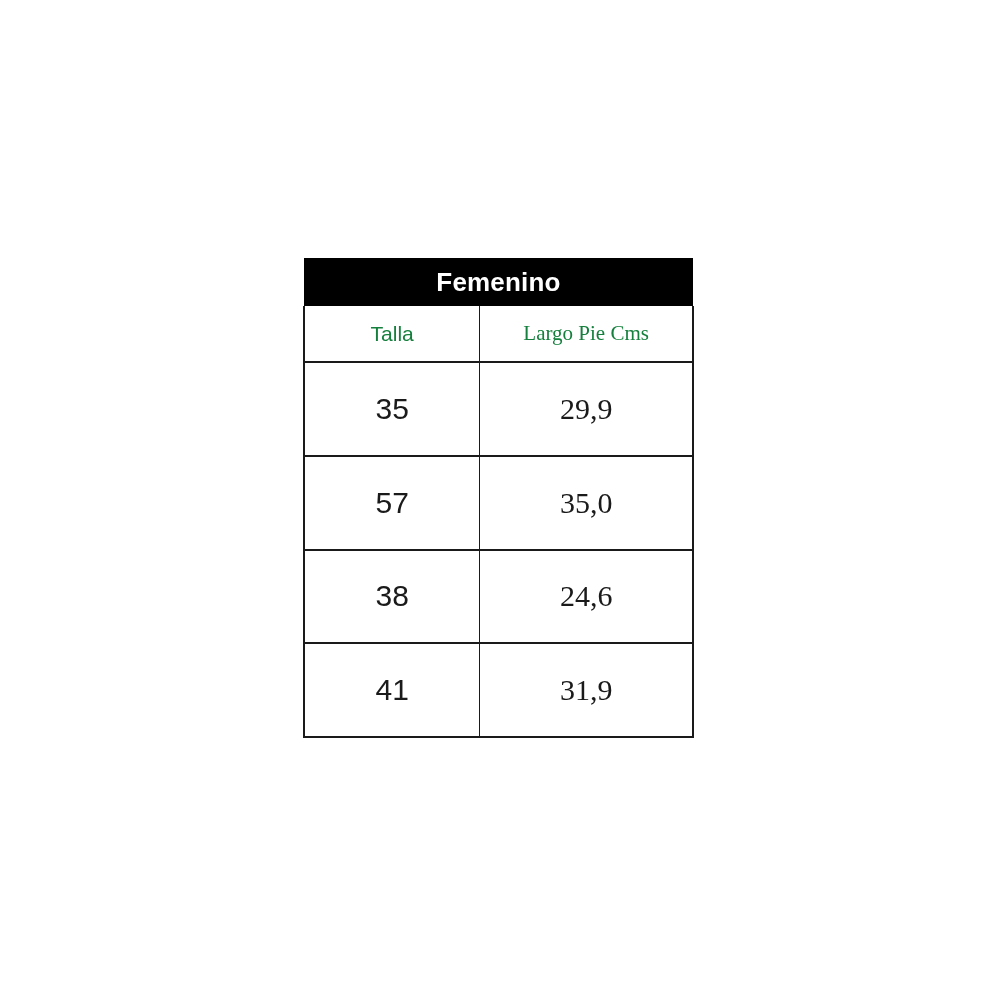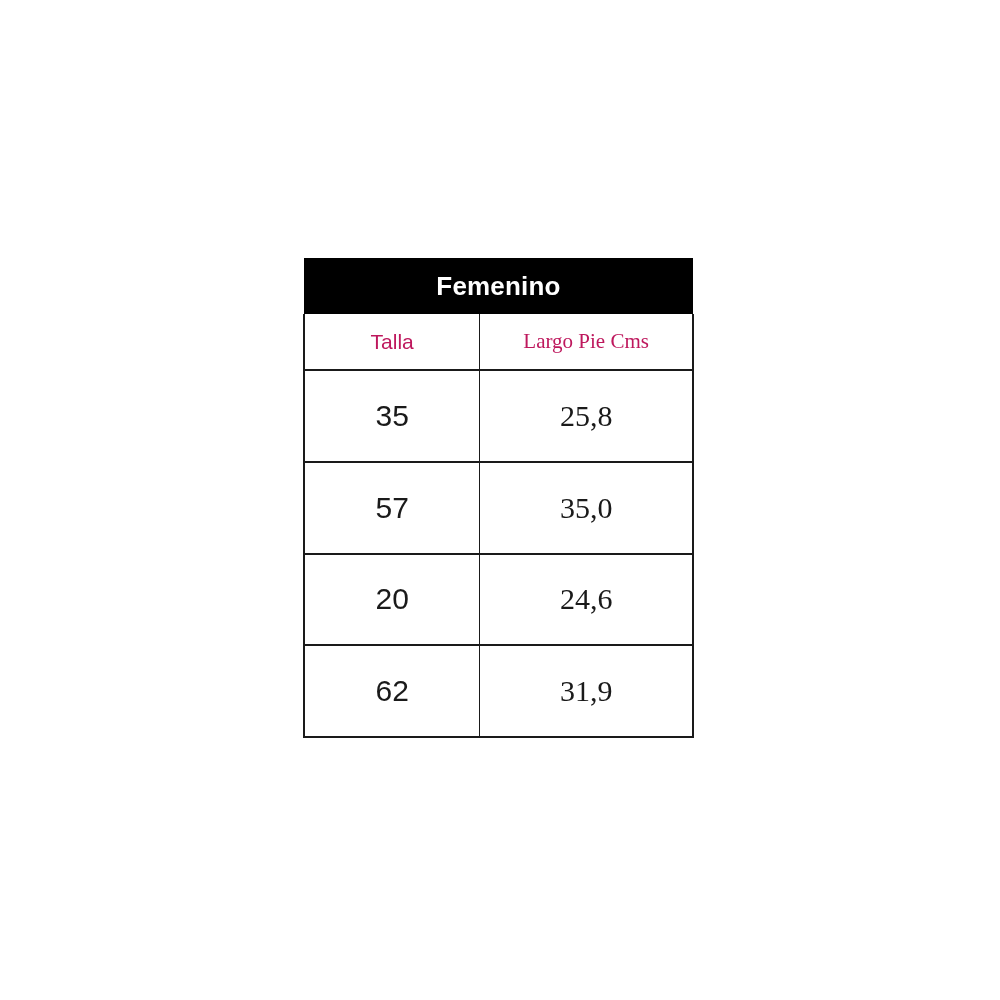--- a/index.html
+++ b/index.html
@@ -37,29 +37,29 @@
 
   
   tr.title-row th {
     background: #000000;
     color: #ffffff;
     font-weight: bold;
     font-size: 26px;
     letter-spacing: 0.2px;
     text-align: center;
     vertical-align: middle;
-    height: 56px;
+    height: 48px;
     padding: 0;
     border: none;
   }
 
   
   tr.colhead-row th {
     background: #ffffff;
-    color: #be185d;
+    color: #15803d;
     font-weight: normal;
     font-size: 21px;
     text-align: center;
     vertical-align: middle;
     height: 55px;
     padding: 0;
     border-left: 2px solid #1a1a1a;
     border-right: 2px solid #1a1a1a;
     border-bottom: 2px solid #1a1a1a;
     border-top: none;
@@ -111,29 +111,29 @@
         <th colspan="2">Femenino</th>
       </tr>
       <tr class="colhead-row">
         <th class="cell-left">Talla</th>
         <th class="cell-right">Largo Pie Cms</th>
       </tr>
     </thead>
     <tbody>
       <tr class="data-row">
         <td class="cell-left">35</td>
-        <td class="cell-right">25,8</td>
+        <td class="cell-right">29,9</td>
       </tr>
       <tr class="data-row">
         <td class="cell-left">57</td>
         <td class="cell-right">35,0</td>
       </tr>
       <tr class="data-row">
-        <td class="cell-left">20</td>
+        <td class="cell-left">38</td>
         <td class="cell-right">24,6</td>
       </tr>
       <tr class="data-row">
-        <td class="cell-left">62</td>
+        <td class="cell-left">41</td>
         <td class="cell-right">31,9</td>
       </tr>
     </tbody>
   </table>
 </div>
 
 </body></html>

